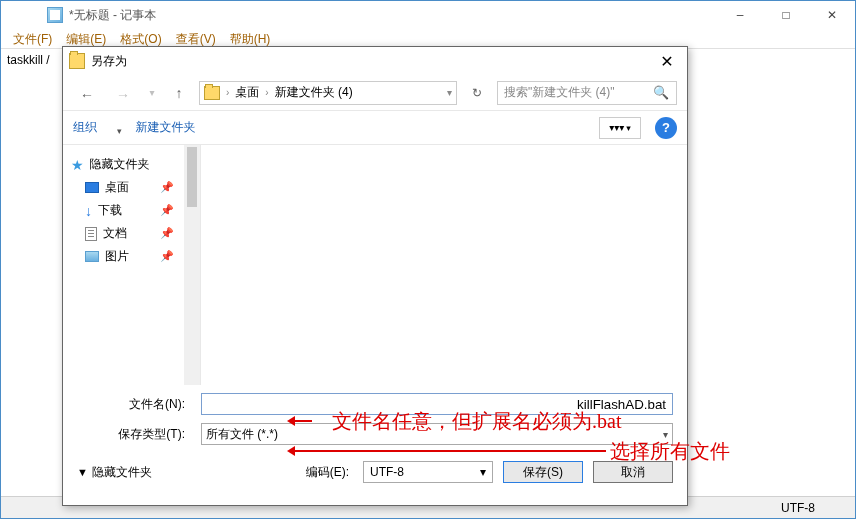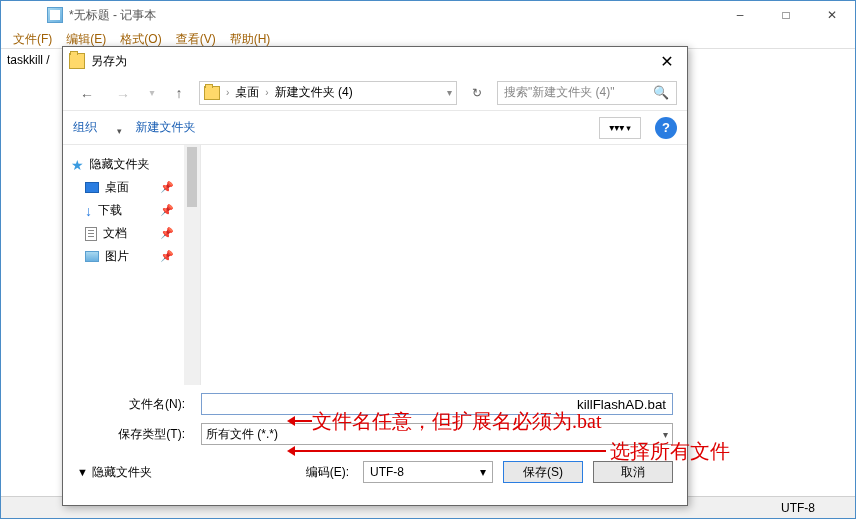--- a/index.html
+++ b/index.html
@@ -205,15 +205,15 @@
         <span>UTF-8</span>
         <span class="chev">▾</span>
       </div>
       <div class="btn primary">保存(S)</div>
       <div class="btn">取消</div>
     </div>
   </div>
 </div>
 
 <div class="arrow-line" style="left:290px; top:420px; width:22px;"></div>
-<div class="anno" style="left:312px; top:408px;">文件名任意，但扩展名必须为.bat</div>
+<div class="anno" style="left:332px; top:408px;">文件名任意，但扩展名必须为.bat</div>
 <div class="arrow-line" style="left:290px; top:450px; width:316px;"></div>
 <div class="anno" style="left:610px; top:438px;">选择所有文件</div>
 
 </body></html>

